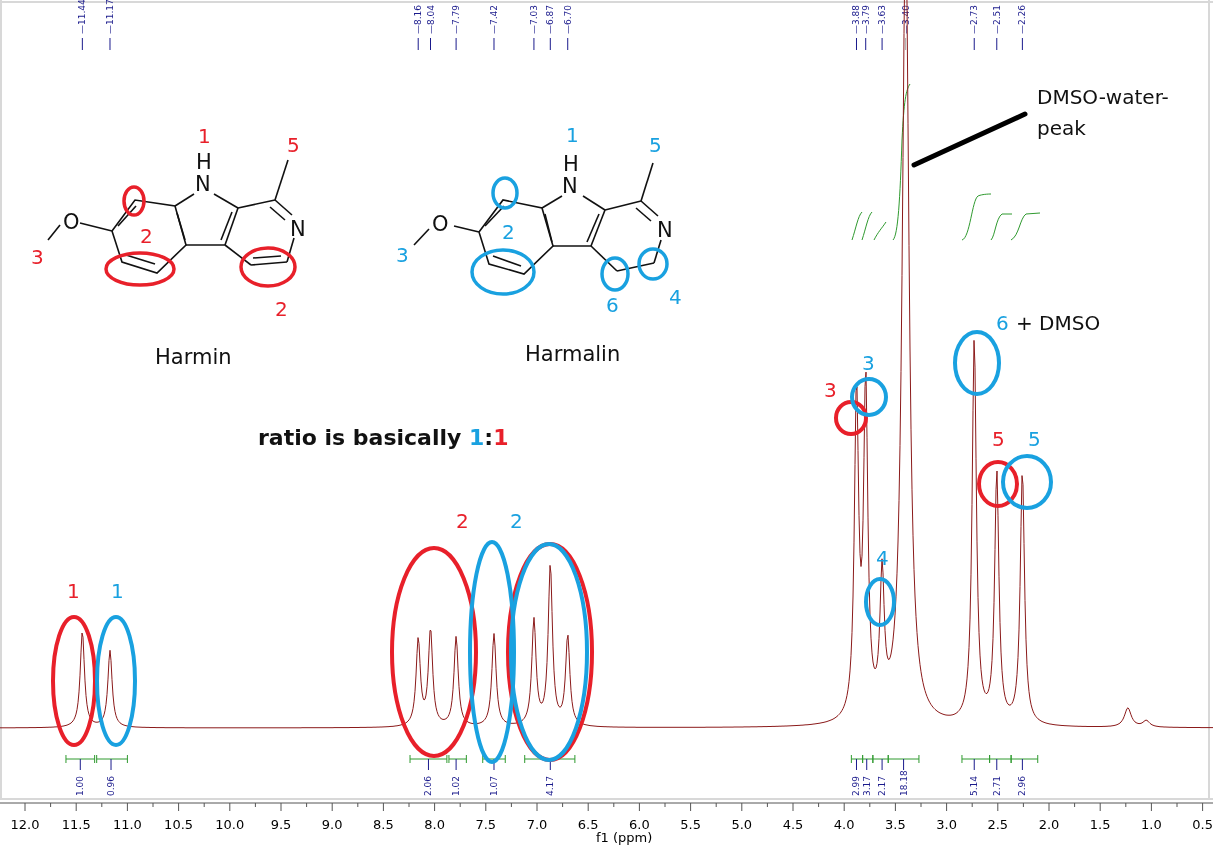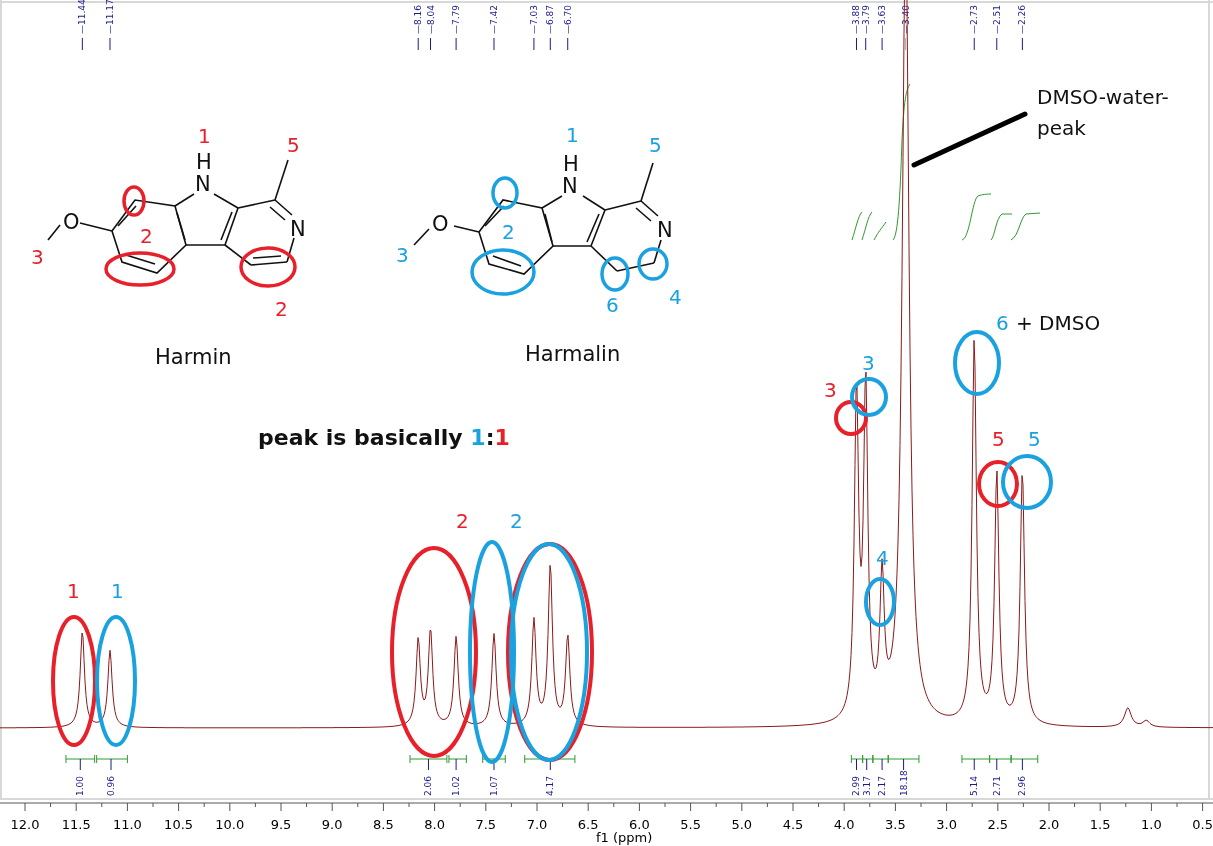--- a/index.html
+++ b/index.html
@@ -325,13 +325,13 @@
   </g>
   <text class="anno-blue" x="566" y="142">1</text>
   <text class="anno-blue" x="649" y="152">5</text>
   <text class="anno-blue" x="396" y="262">3</text>
   <text class="anno-blue" x="502" y="239">2</text>
   <text class="anno-blue" x="606" y="312">6</text>
   <text class="anno-blue" x="669" y="304">4</text>
   <text class="title-lbl" x="525" y="361">Harmalin</text>
 </svg>
 
-<div class="ratio"><span class="k">peak is basically </span><span class="b">1</span><span class="k">:</span><span class="r">1</span></div>
+<div class="ratio"><span class="k">ratio is basically </span><span class="b">1</span><span class="k">:</span><span class="r">1</span></div>
 
 </body></html>

